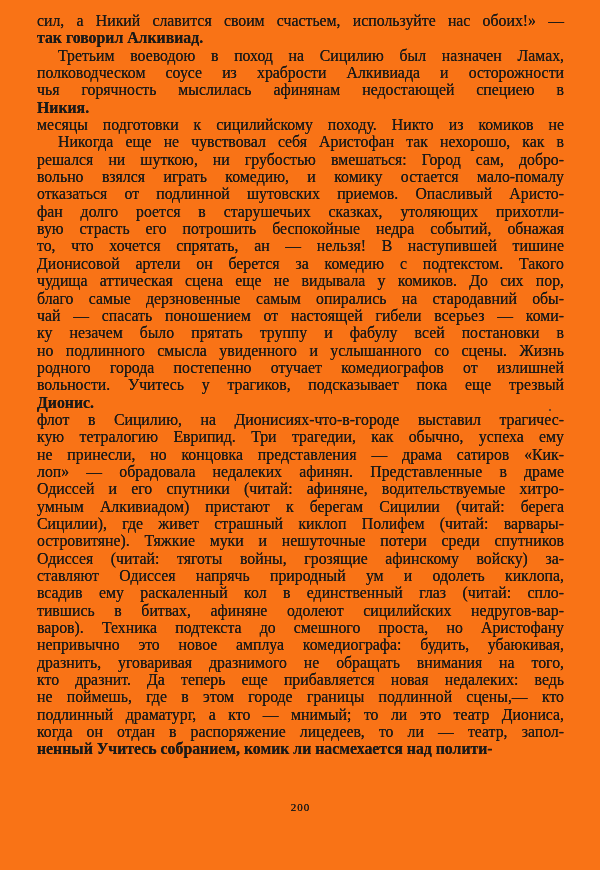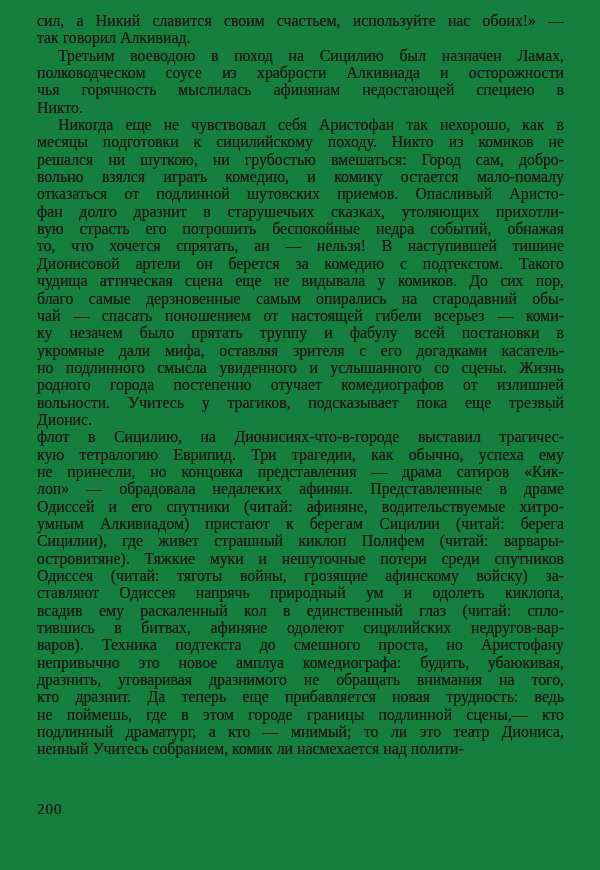--- a/index.html
+++ b/index.html
@@ -12,21 +12,21 @@
     background: #f3f1ed;
     overflow: hidden;
     position: relative;
     font-family: "Liberation Serif", "DejaVu Serif", serif;
   }
   .page {
     position: absolute;
     top: 0; left: 0;
     width: 600px;
     height: 870px;
-    background: #15803d;
+    background: #f97316;
     color: #1b1a18;
   }
   .text-block {
     position: absolute;
     top: 12px;
     left: 37px;
     width: 527px;
     font-size: 15.8px;
     text-shadow: 0 0 0.4px currentColor; 
   }
@@ -35,30 +35,32 @@
     padding: 0;
   }
   .line {
     line-height: 17.35px;
     text-align: justify;
     text-align-last: justify;
     white-space: normal;
   }
   .line.last {
     text-align-last: left;
+    font-weight: bold;
   }
   .line.first-indent {
     text-indent: 21px;
   }
   .page-number {
     position: absolute;
     top: 801px;
     left: 37px;
     width: 527px;
-    font-size: 15px;
+    text-align: center;
+    font-size: 11px;
     letter-spacing: 1px;
     color: #1b1a18;
     text-shadow: 0 0 0.4px currentColor;
   }
   .scan-speck {
     position: absolute;
     top: 409px;
     left: 549px;
     width: 2px;
     height: 2px;
@@ -72,37 +74,36 @@
 <div class="page">
   <div class="text-block">
       <div class="paragraph">
         <div class="line">сил, а Никий славится своим счастьем, используйте нас обоих!» —</div>
         <div class="line last">так говорил Алкивиад.</div>
       </div>
       <div class="paragraph">
         <div class="line first-indent">Третьим воеводою в поход на Сицилию был назначен Ламах,</div>
         <div class="line">полководческом соусе из храбрости Алкивиада и осторожности</div>
         <div class="line">чья горячность мыслилась афинянам недостающей специею в</div>
-        <div class="line last">Никто.</div>
+        <div class="line last">Никия.</div>
       </div>
       <div class="paragraph">
+        <div class="line">месяцы подготовки к сицилийскому походу. Никто из комиков не</div>
         <div class="line first-indent">Никогда еще не чувствовал себя Аристофан так нехорошо, как в</div>
-        <div class="line">месяцы подготовки к сицилийскому походу. Никто из комиков не</div>
         <div class="line">решался ни шуткою, ни грубостью вмешаться: Город сам, добро-</div>
         <div class="line">вольно взялся играть комедию, и комику остается мало-помалу</div>
         <div class="line">отказаться от подлинной шутовских приемов. Опасливый Аристо-</div>
-        <div class="line">фан долго дразнит в старушечьих сказках, утоляющих прихотли-</div>
+        <div class="line">фан долго роется в старушечьих сказках, утоляющих прихотли-</div>
         <div class="line">вую страсть его потрошить беспокойные недра событий, обнажая</div>
         <div class="line">то, что хочется спрятать, ан — нельзя!  В наступившей тишине</div>
         <div class="line">Дионисовой артели он берется за комедию с подтекстом. Такого</div>
         <div class="line">чудища аттическая сцена еще не видывала у комиков. До сих пор,</div>
         <div class="line">благо самые дерзновенные самым опирались на стародавний обы-</div>
         <div class="line">чай — спасать поношением от настоящей гибели всерьез — коми-</div>
         <div class="line">ку незачем было прятать труппу и фабулу всей постановки в</div>
-        <div class="line">укромные дали мифа, оставляя зрителя с его догадками касатель-</div>
         <div class="line">но подлинного смысла увиденного и услышанного со сцены. Жизнь</div>
         <div class="line">родного города постепенно отучает комедиографов от излишней</div>
         <div class="line">вольности. Учитесь у трагиков, подсказывает пока еще трезвый</div>
         <div class="line last">Дионис.</div>
       </div>
       <div class="paragraph">
         <div class="line">флот в Сицилию, на Дионисиях-что-в-городе выставил трагичес-</div>
         <div class="line">кую тетралогию Еврипид. Три трагедии, как обычно, успеха ему</div>
         <div class="line">не принесли, но концовка представления — драма сатиров «Кик-</div>
         <div class="line">лоп» — обрадовала недалеких афинян. Представленные в драме</div>
@@ -110,21 +111,22 @@
         <div class="line">умным Алкивиадом) пристают к берегам Сицилии (читай: берега</div>
         <div class="line">Сицилии), где живет страшный киклоп Полифем (читай: варвары-</div>
         <div class="line">островитяне). Тяжкие муки и нешуточные потери среди спутников</div>
         <div class="line">Одиссея (читай: тяготы войны, грозящие афинскому войску) за-</div>
         <div class="line">ставляют Одиссея напрячь природный ум и одолеть киклопа,</div>
         <div class="line">всадив ему раскаленный кол в единственный глаз (читай: спло-</div>
         <div class="line">тившись в битвах, афиняне одолеют сицилийских недругов-вар-</div>
         <div class="line">варов). Техника подтекста до смешного проста, но Аристофану</div>
         <div class="line">непривычно это новое амплуа комедиографа: будить, убаюкивая,</div>
         <div class="line">дразнить, уговаривая дразнимого не обращать внимания на того,</div>
-        <div class="line">кто дразнит. Да теперь еще прибавляется новая трудность: ведь</div>
+        <div class="line">кто дразнит. Да теперь еще прибавляется новая недалеких: ведь</div>
         <div class="line">не поймешь, где в этом городе границы подлинной сцены,— кто</div>
         <div class="line">подлинный драматург, а кто — мнимый; то ли это театр Диониса,</div>
+        <div class="line">когда он отдан в распоряжение лицедеев, то ли — театр, запол-</div>
         <div class="line last">ненный Учитесь собранием, комик ли насмехается над полити-</div>
       </div>
     </div>
   <div class="scan-speck"></div>
   <div class="page-number">200</div>
 </div>
 
 </body></html>

